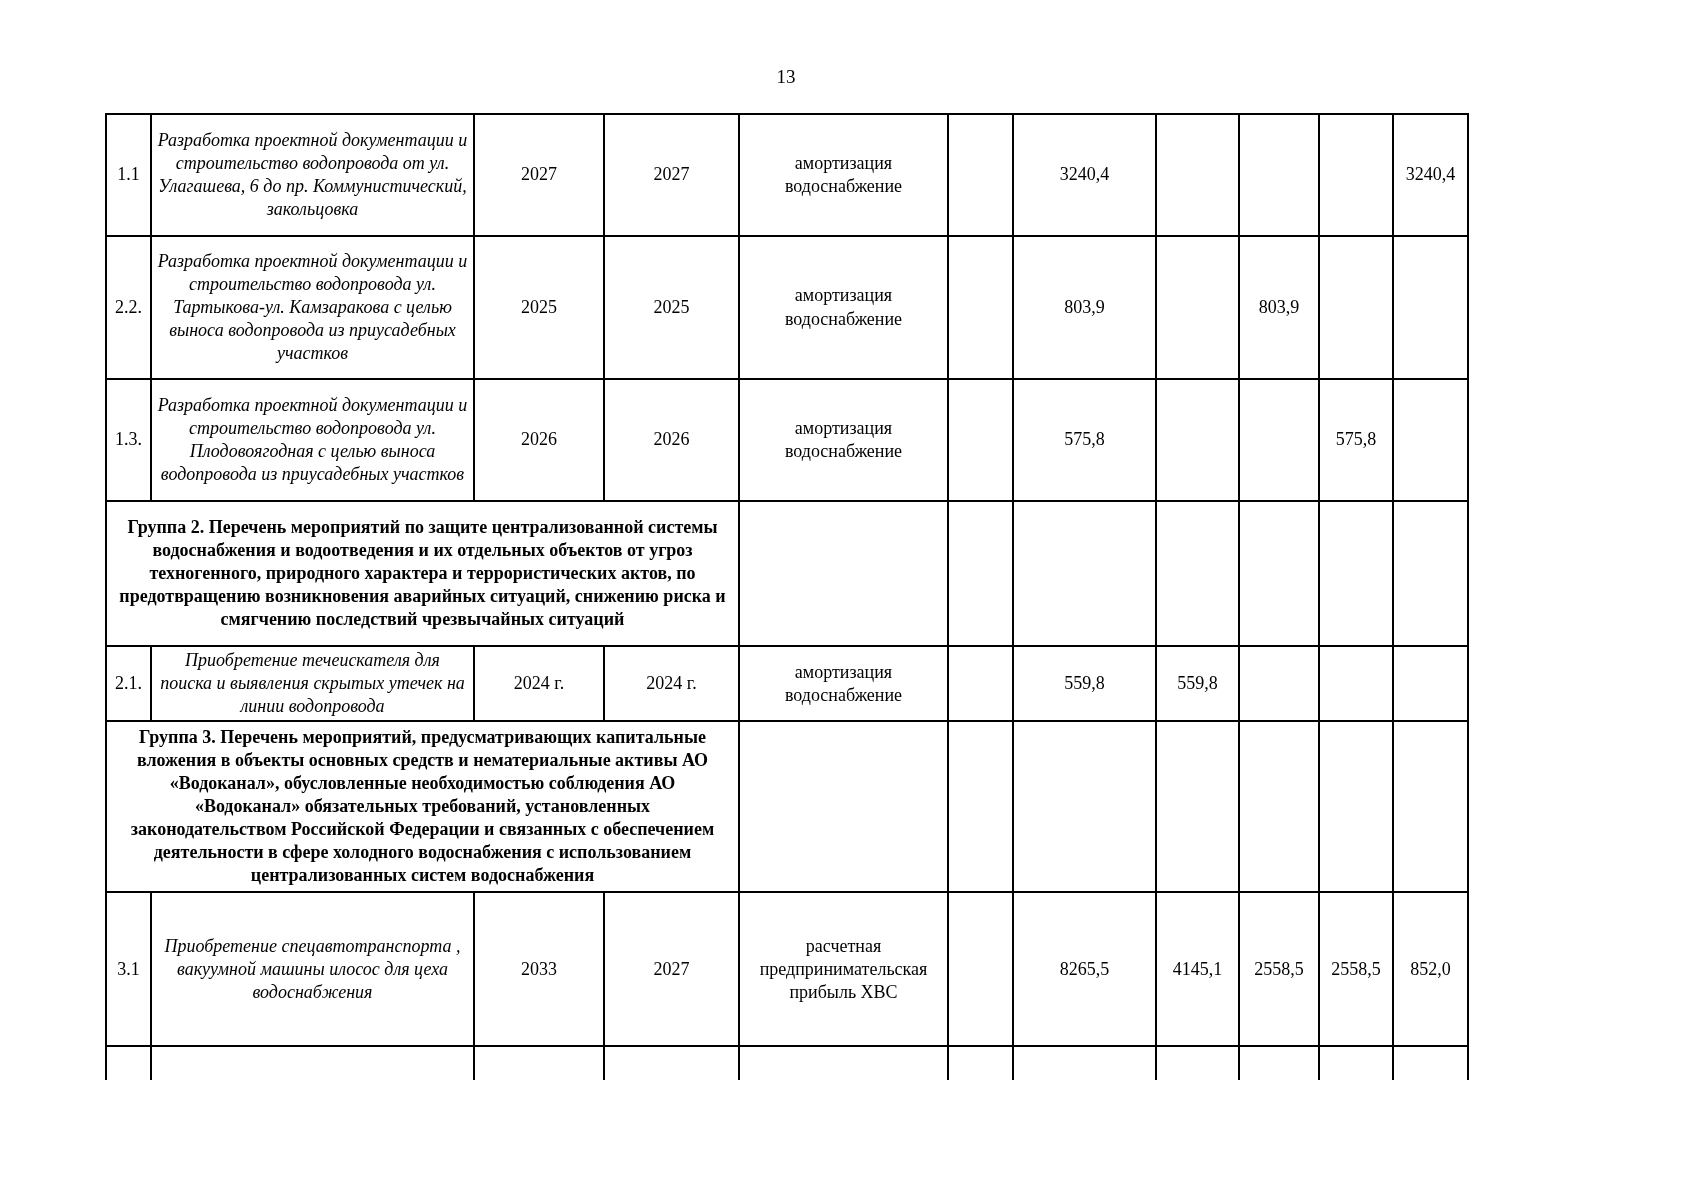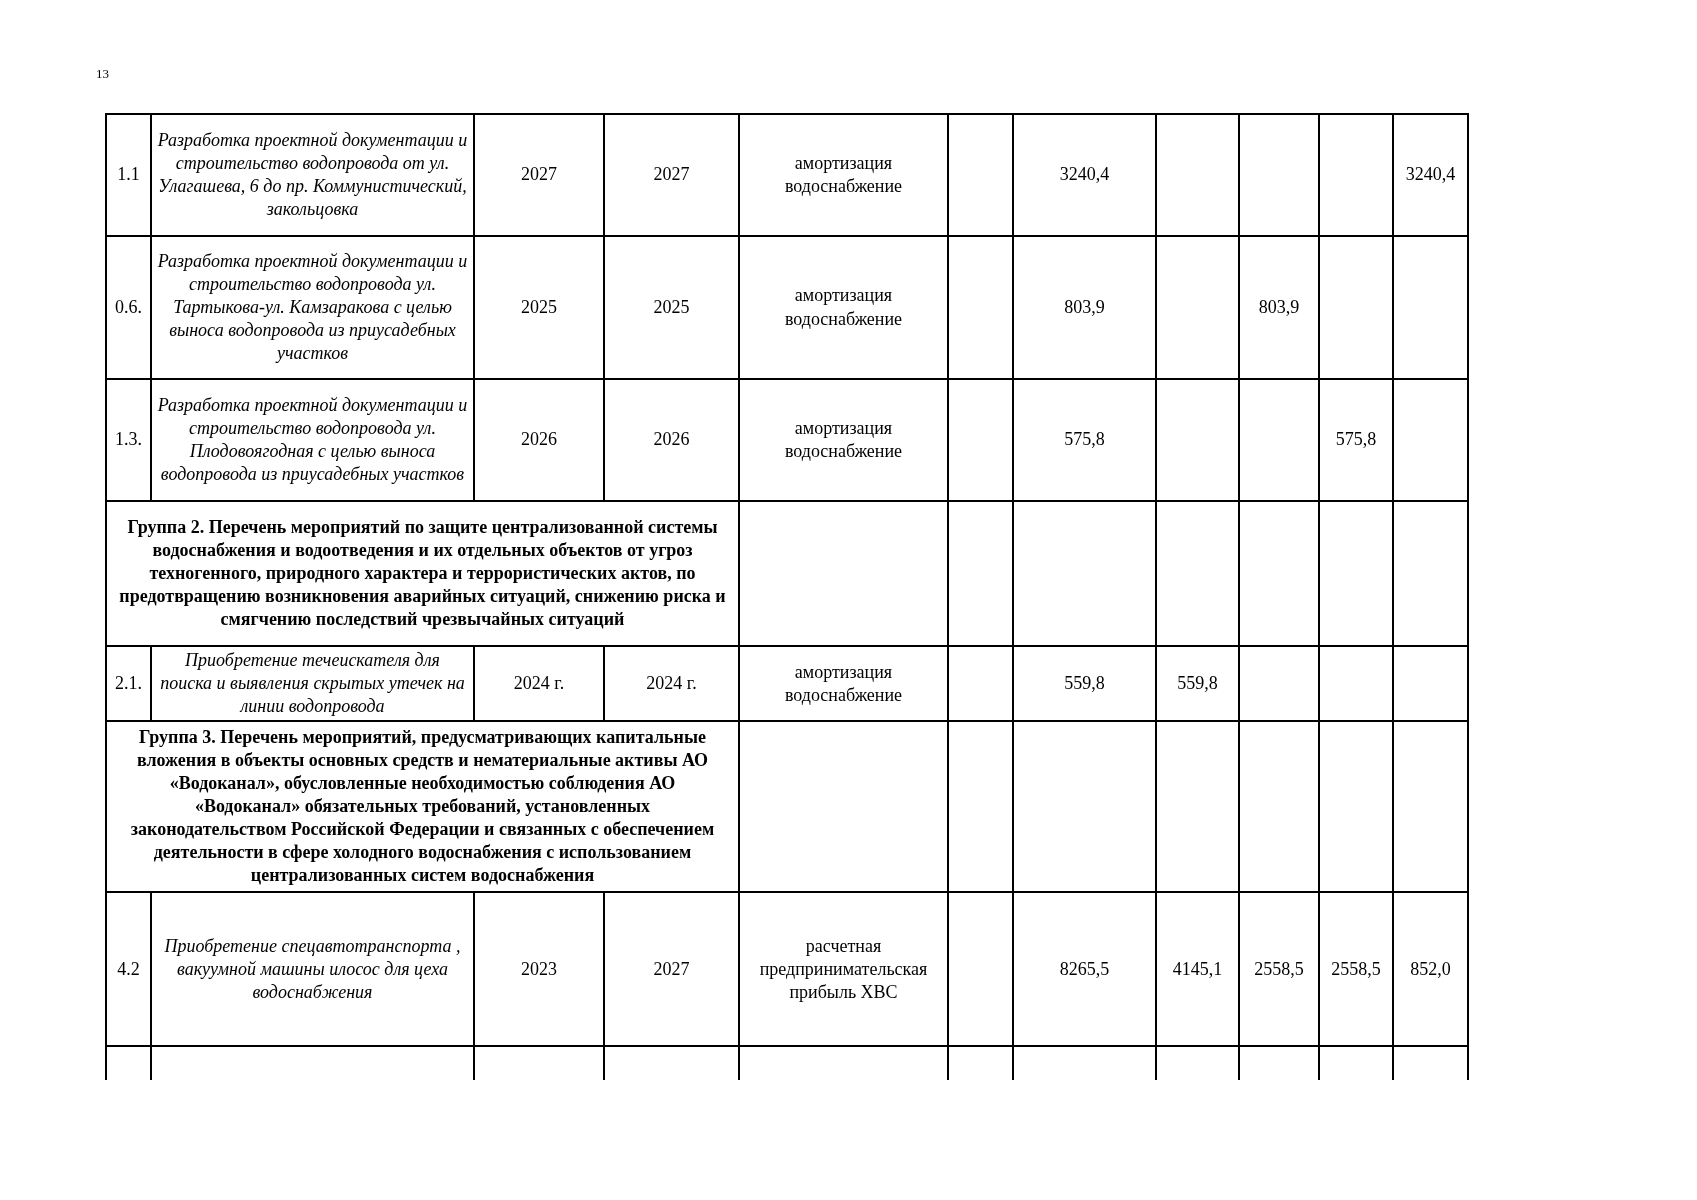--- a/index.html
+++ b/index.html
@@ -5,22 +5,22 @@
   * { margin:0; padding:0; box-sizing:border-box; }
   html,body { background:#ffffff; }
   body {
     width:1697px; height:1200px;
     position:relative; overflow:hidden;
     font-family:"Liberation Serif", serif;
     color:#000;
   }
   .page { position:absolute; inset:0; background:#fff; }
   .page-number {
-    position:absolute; top:66px; left:96px; width:1362px;
-    font-size:13px;
+    position:absolute; top:66px; left:105px; width:1362px;
+    text-align:center; font-size:19px;
   }
   table.measures {
     position:absolute; top:113px; left:105px; width:1362px;
     border-collapse:collapse; table-layout:fixed;
     font-size:18px; line-height:1.28;
   }
   table.measures td {
     border:2px solid #000;
     text-align:center; vertical-align:middle;
     padding:2px 5px;
@@ -66,21 +66,21 @@
       <td>амортизация водоснабжение</td>
       <td></td>
       <td>3240,4</td>
       <td></td>
       <td></td>
       <td></td>
       <td>3240,4</td>
     </tr>
 
     <tr style="height:143px">
-      <td>0.6.</td>
+      <td>2.2.</td>
       <td class="desc">Разработка проектной документации и строительство водопровода  ул. Тартыкова-ул. Камзаракова с целью выноса водопровода из приусадебных участков</td>
       <td>2025</td>
       <td>2025</td>
       <td>амортизация водоснабжение</td>
       <td></td>
       <td>803,9</td>
       <td></td>
       <td>803,9</td>
       <td></td>
       <td></td>
@@ -130,23 +130,23 @@
       <td></td>
       <td></td>
       <td></td>
       <td></td>
       <td></td>
       <td></td>
       <td></td>
     </tr>
 
     <tr style="height:154px">
-      <td>4.2</td>
+      <td>3.1</td>
       <td class="desc">Приобретение спецавтотранспорта , вакуумной машины илосос для цеха водоснабжения</td>
-      <td>2023</td>
+      <td>2033</td>
       <td>2027</td>
       <td class="left">расчетная предпринимательская прибыль ХВС</td>
       <td></td>
       <td>8265,5</td>
       <td>4145,1</td>
       <td>2558,5</td>
       <td>2558,5</td>
       <td>852,0</td>
     </tr>
 

